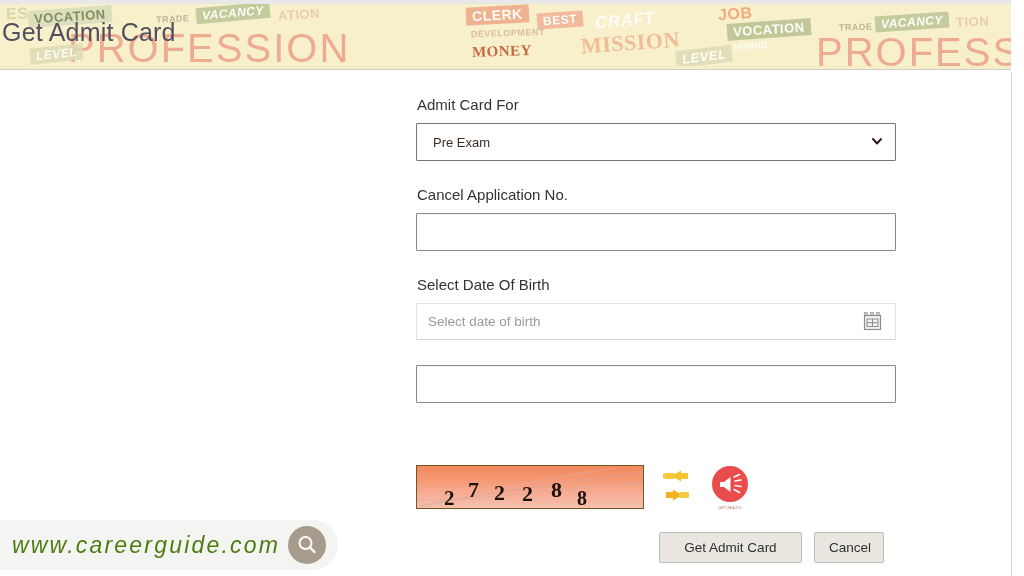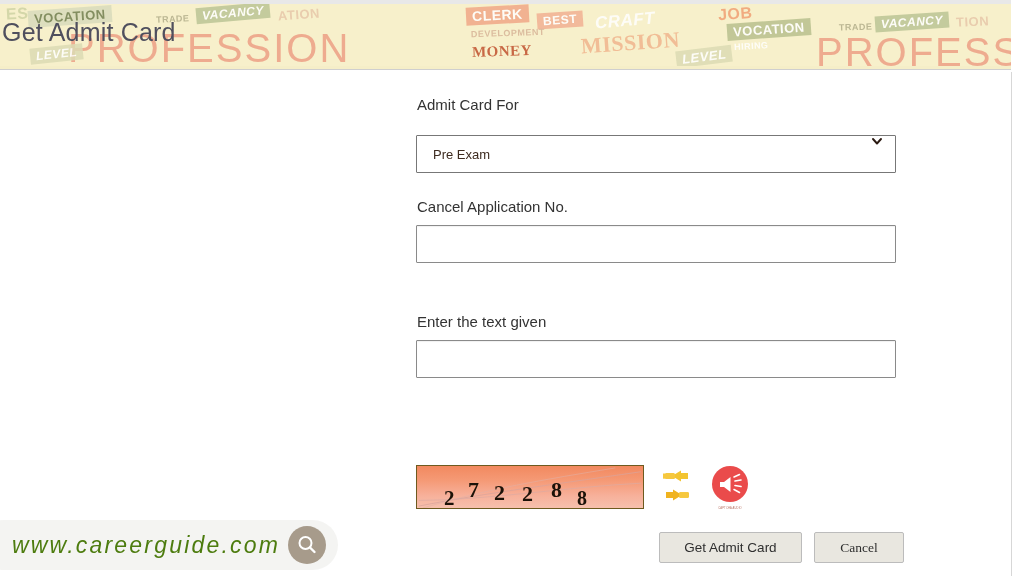--- a/index.html
+++ b/index.html
@@ -121,21 +121,20 @@
     height: 38px;
     box-sizing: border-box;
     border: 1px solid #777777;
     border-radius: 1px;
     background: #ffffff;
     padding: 0 30px 0 16px;
     font-size: 13px;
     font-family: "Liberation Sans", sans-serif;
     color: #3d2b20;
     outline: none;
-    margin-top: 12px;
   }
   .select-wrap { position: relative; width: 480px; }
   .select-arrow {
     position: absolute;
     right: 14px;
     top: 13px;
     width: 10px; height: 10px;
     pointer-events: none;
   }
   .select-arrow svg { display: block; }
@@ -247,21 +246,21 @@
     background: #e9e7e0;
     border: 1px solid #bcbcbc;
     border-radius: 2px;
     height: 31px;
     padding: 0 14px;
     cursor: pointer;
     line-height: 29px;
     box-sizing: border-box;
   }
   #btn-submit { width: 143px; }
-  #btn-cancel { width: 90px; font-family: Liberation Serif, serif; }
+  #btn-cancel { width: 70px; }
 
   
   #watermark {
     position: absolute;
     left: -22px;
     top: 520px;
     height: 50px;
     display: flex;
     align-items: center;
     background: rgba(243,243,241,0.93);
@@ -338,25 +337,41 @@
 
     <div class="gap"></div>
 
     <div class="field">
       <div class="field-label">Cancel Application No.</div>
       <input class="form-input" type="text" id="inp-appno" placeholder="" style="">
     </div>
 
     <div class="gap"></div>
 
+    <div class="field">
+      <div class="field-label">Select Date Of Birth</div>
+      <div class="date-wrap">
+        <input class="date-input" type="text" id="inp-dob" placeholder="Select date of birth" style="">
+        <span class="cal-icon">
+          <svg width="19" height="19" viewBox="0 0 19 19">
+            <rect x="1.5" y="0.5" width="3" height="3" fill="#c9c9c9" stroke="#9a9a9a" stroke-width="0.7"></rect>
+            <rect x="7.5" y="0.5" width="3" height="3" fill="#c9c9c9" stroke="#9a9a9a" stroke-width="0.7"></rect>
+            <rect x="13.5" y="0.5" width="3" height="3" fill="#c9c9c9" stroke="#9a9a9a" stroke-width="0.7"></rect>
+            <rect x="1.5" y="3.5" width="16" height="14" fill="#f2f2f2" stroke="#8d8d8d" stroke-width="1.2"></rect>
+            <rect x="4" y="7" width="11" height="7.5" fill="none" stroke="#8d8d8d" stroke-width="1"></rect>
+            <line x1="4" y1="10.7" x2="15" y2="10.7" stroke="#8d8d8d" stroke-width="1"></line>
+            <line x1="9.5" y1="7" x2="9.5" y2="14.5" stroke="#8d8d8d" stroke-width="1"></line>
+          </svg>
+        </span>
+      </div>
+    </div>
 
     <div class="gap"></div>
 
     <div class="field">
-      <div class="field-label">Enter the text given</div>
       <input class="form-input" type="text" id="inp-captcha" placeholder="" style="">
     </div>
 
   </div>
 
   <div id="captcha-row">
 
     <div id="captcha-img">
       <svg class="cap-noise" viewBox="0 0 228 44" preserveAspectRatio="none">
         <path d="M2 42 C 60 30, 120 22, 226 6" stroke="#d9a39b" stroke-width="0.9" fill="none" opacity="0.85"></path>

